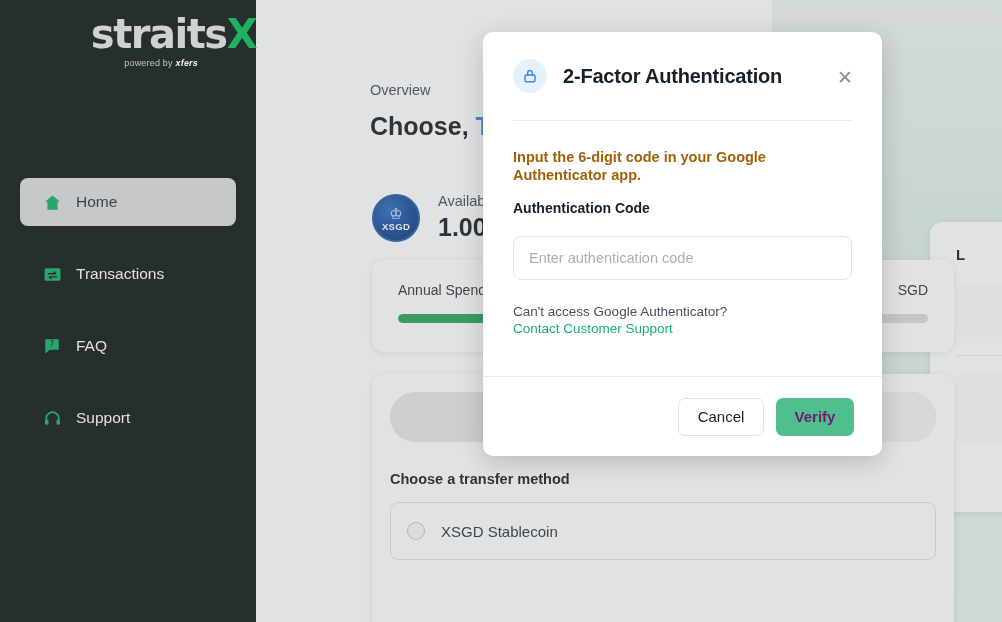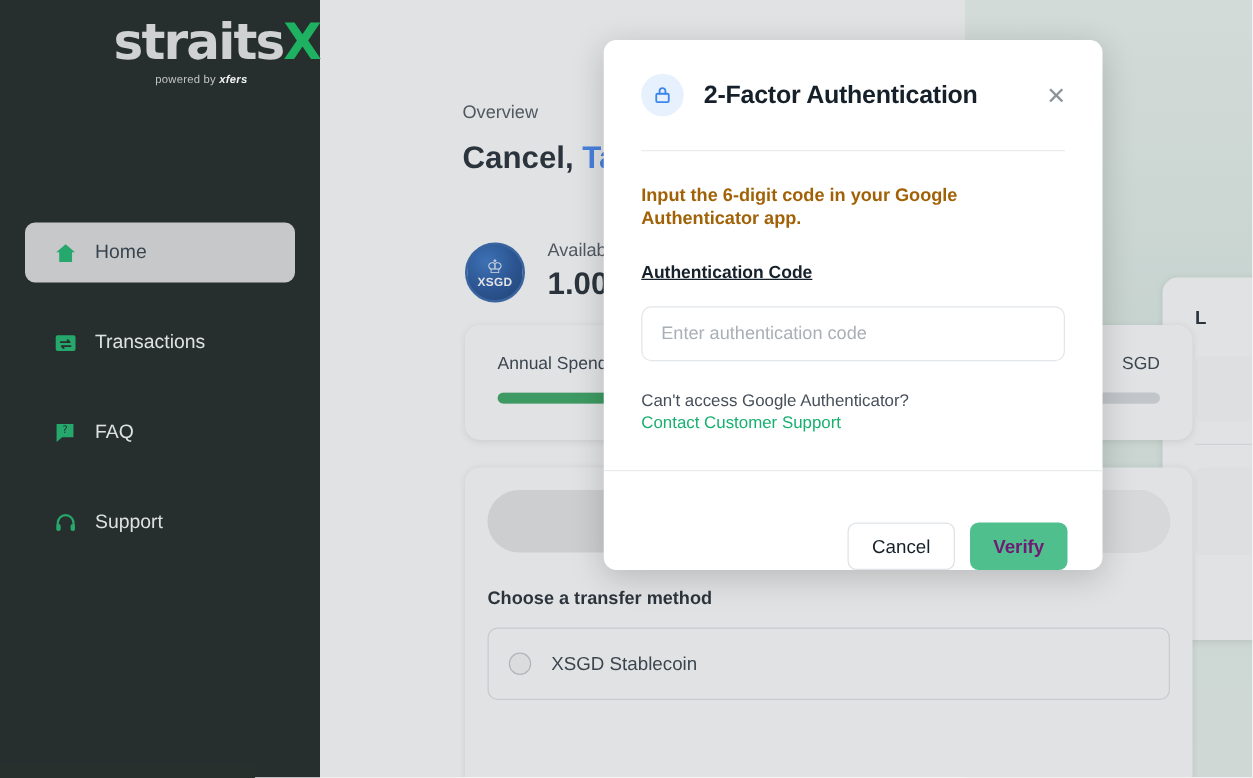--- a/index.html
+++ b/index.html
@@ -184,35 +184,35 @@
     position: absolute; right: 26px; top: 34px;
     width: 22px; height: 22px; cursor: pointer;
     display: flex; align-items: center; justify-content: center;
     color: #8d9499; font-size: 19px; line-height: 1;
     font-family: "DejaVu Sans", sans-serif;
   }
   .head-rule { height: 1px; background: #e9ecee; margin: 0 30px; }
 
   .modal-body { padding: 28px 30px 0 30px; flex: 1; }
   .modal-desc { font-size: 14.5px; color: #a16207; line-height: 1.24; font-weight: bold; }
-  .field-label { font-size: 14px; font-weight: bold; color: #16202a; margin-top: 24px; text-decoration: underline; }
+  .field-label { font-size: 14px; font-weight: bold; color: #16202a; margin-top: 15px; }
   .code-input {
     margin-top: 20px; width: 339px; height: 44px;
     border: 1px solid #e2e6e9; border-radius: 8px;
     padding: 10px 15px; font-size: 14.5px; color: #2b3742;
     font-family: "Liberation Sans", sans-serif; outline: none; background: #fff;
   }
   .code-input::placeholder { color: #a9b0b5; }
   .help-line { font-size: 13.5px; color: #46505a; margin-top: 24px; }
   .help-link { display: block; font-size: 13.5px; color: #18b070; margin-top: 2px; cursor: pointer; }
 
   .modal-foot {
     height: 80px; flex: 0 0 80px;
     border-top: 1px solid #e9ecee;
-    display: flex; align-items: flex-end; justify-content: flex-end;
+    display: flex; align-items: center; justify-content: flex-end;
     padding-right: 28px; gap: 12px;
   }
   .btn {
     height: 38px; border-radius: 7px; font-size: 15px;
     display: flex; align-items: center; justify-content: center;
     cursor: pointer; font-family: "Liberation Sans", sans-serif;
   }
   .btn-cancel { width: 86px; border: 1px solid #dfe3e6; background: #fff; color: #16202a; }
   .btn-verify { width: 78px; border: none; background: #4fc08d; color: #701a75; font-weight: bold; }
 </style>
@@ -276,21 +276,21 @@
 
     <div class="side-card">
       <div class="side-card-title">L</div>
       <div class="side-sub"></div>
       <div class="side-div"></div>
       <div class="side-sub2"></div>
     </div>
 
     <div class="content">
       <div class="overview-label">Overview</div>
-      <div class="hello"><span>Cancel, </span><span class="name">Tan</span></div>
+      <div class="hello"><span>Choose, </span><span class="name">Tan</span></div>
 
       <div class="balance-row">
         <div class="coin">
           <span class="mer">♔</span>
           <span class="xsgd">XSGD</span>
         </div>
         <div class="bal-text">
           <div class="bal-title">Available</div>
           <div class="bal-amount">1.00</div>
         </div>

